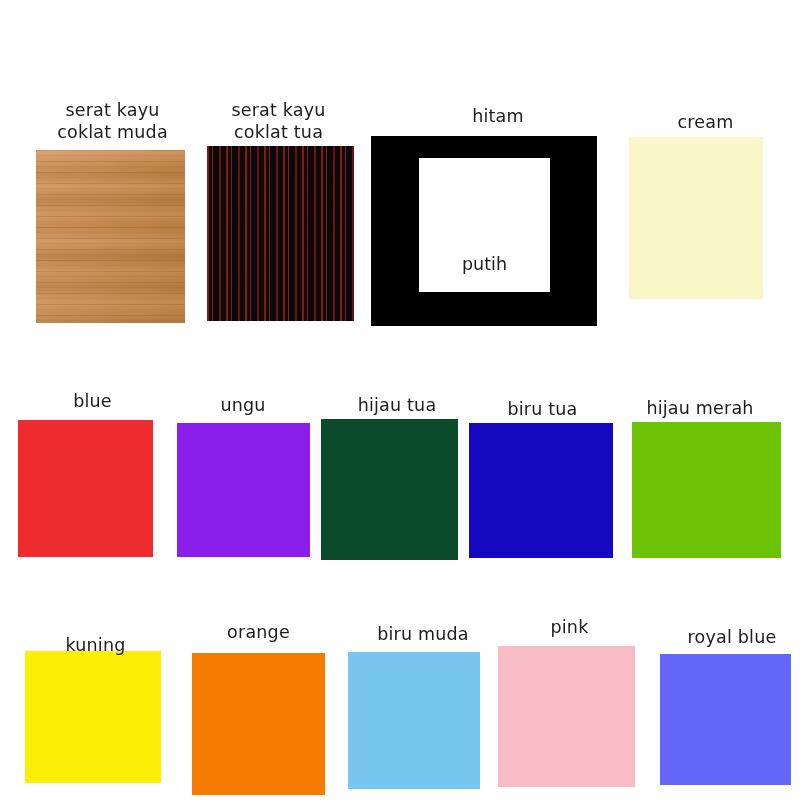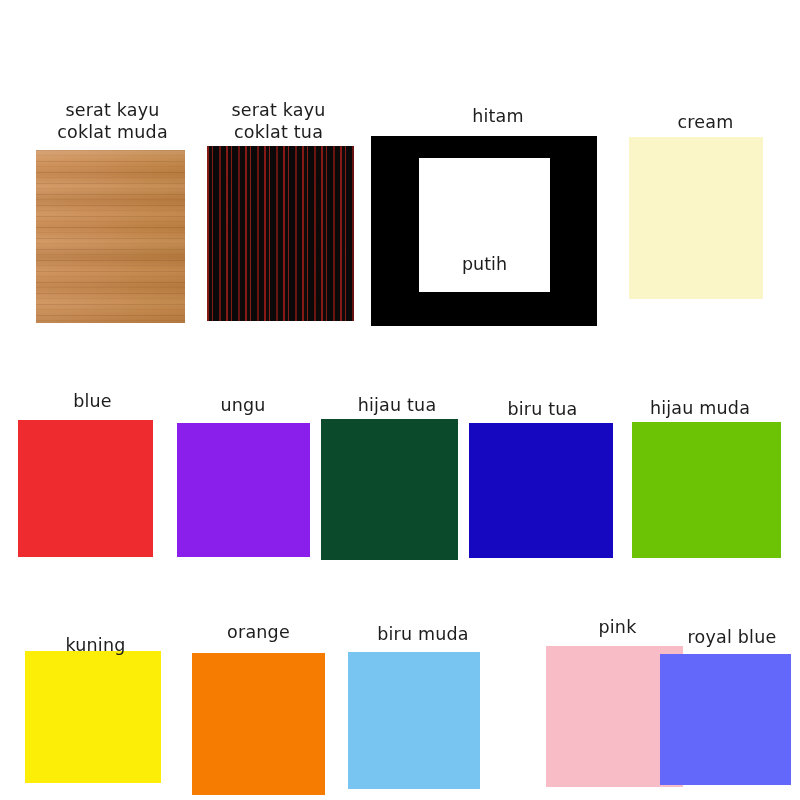--- a/index.html
+++ b/index.html
@@ -169,35 +169,35 @@
     <div class="swatch-cell" style="left: 0px; top: 0px; width: 800px; height: 800px; pointer-events: none;">
       <div class="swatch-chip" style="left: 321px; top: 419px; width: 137px; height: 141px; pointer-events: auto; background: rgb(11, 74, 43);"></div>
       <div class="swatch-label" style="left: 327px; top: 395px; width: 140px; pointer-events: none;">hijau tua</div>
     </div>
     <div class="swatch-cell" style="left: 0px; top: 0px; width: 696px; height: 800px; pointer-events: none;">
       <div class="swatch-chip" style="left: 469px; top: 423px; width: 144px; height: 135px; pointer-events: auto; background: rgb(21, 8, 192);"></div>
       <div class="swatch-label" style="left: 470px; top: 399px; width: 145px; pointer-events: none;">biru tua</div>
     </div>
     <div class="swatch-cell" style="left: 0px; top: 0px; width: 800px; height: 800px; pointer-events: none;">
       <div class="swatch-chip" style="left: 632px; top: 422px; width: 149px; height: 136px; pointer-events: auto; background: rgb(108, 194, 4);"></div>
-      <div class="swatch-label" style="left: 615px; top: 398px; width: 170px; pointer-events: none;">hijau muda</div>
+      <div class="swatch-label" style="left: 615px; top: 398px; width: 170px; pointer-events: none;">hijau merah</div>
     </div>
     <div class="swatch-cell" style="left: 0px; top: 0px; width: 800px; height: 800px; pointer-events: none;">
       <div class="swatch-chip" style="left: 25px; top: 651px; width: 136px; height: 132px; pointer-events: auto; background: rgb(252, 238, 7);"></div>
       <div class="swatch-label" style="left: 17px; top: 625px; width: 157px; pointer-events: none; margin-top: 10px;">kuning</div>
     </div>
     <div class="swatch-cell" style="left: 0px; top: 0px; width: 800px; height: 800px; pointer-events: none;">
       <div class="swatch-chip" style="left: 192px; top: 653px; width: 133px; height: 142px; pointer-events: auto; background: rgb(245, 124, 0);"></div>
       <div class="swatch-label" style="left: 180px; top: 622px; width: 157px; pointer-events: none;">orange</div>
     </div>
     <div class="swatch-cell" style="left: 0px; top: 0px; width: 800px; height: 800px; pointer-events: none;">
       <div class="swatch-chip" style="left: 348px; top: 652px; width: 132px; height: 137px; pointer-events: auto; background: rgb(121, 197, 242);"></div>
       <div class="swatch-label" style="left: 342px; top: 624px; width: 162px; pointer-events: none;">biru muda</div>
     </div>
-    <div class="swatch-cell" style="left: 0px; top: 0px; width: 740px; height: 800px; pointer-events: none; margin-left: 48px;">
+    <div class="swatch-cell" style="left: 0px; top: 0px; width: 740px; height: 800px; pointer-events: none;">
       <div class="swatch-chip" style="left: 498px; top: 646px; width: 137px; height: 141px; pointer-events: auto; background: rgb(248, 188, 198);"></div>
       <div class="swatch-label" style="left: 492px; top: 617px; width: 155px; pointer-events: none;">pink</div>
     </div>
     <div class="swatch-cell" style="left: 0px; top: 0px; width: 800px; height: 800px; pointer-events: none;">
       <div class="swatch-chip" style="left: 660px; top: 654px; width: 131px; height: 131px; pointer-events: auto; background: rgb(99, 104, 250);"></div>
       <div class="swatch-label" style="left: 652px; top: 627px; width: 160px; pointer-events: none;">royal blue</div>
     </div>
   </div>
 
 </body></html>

